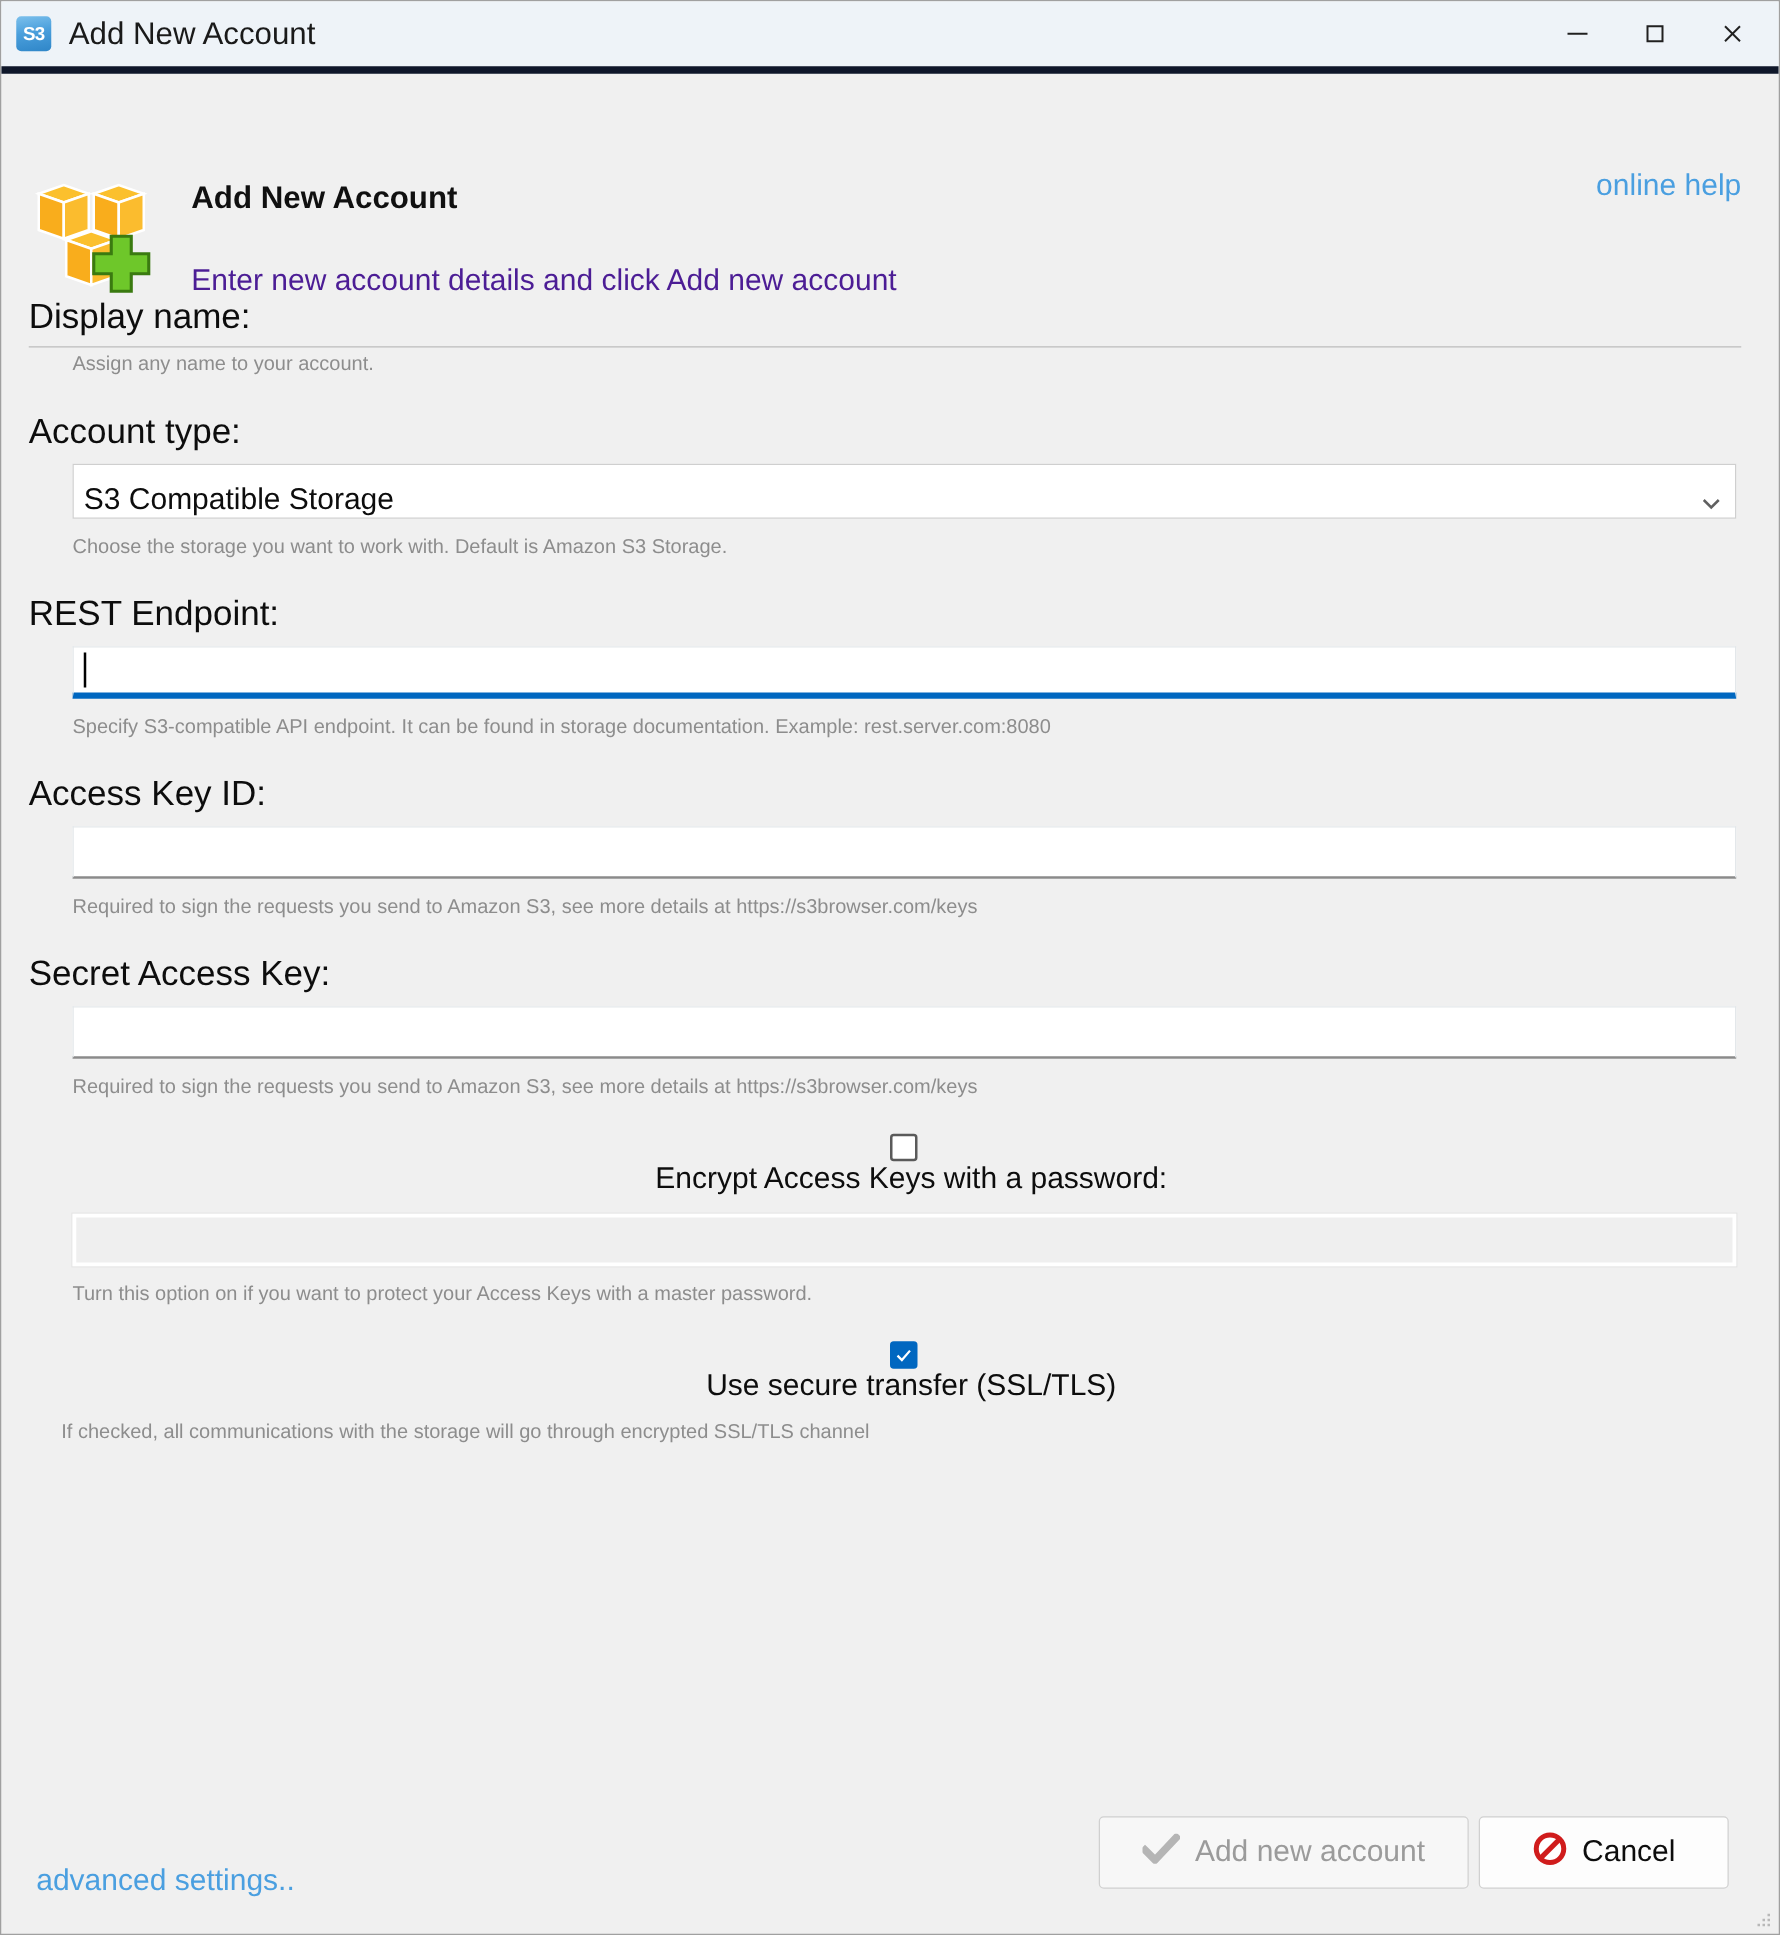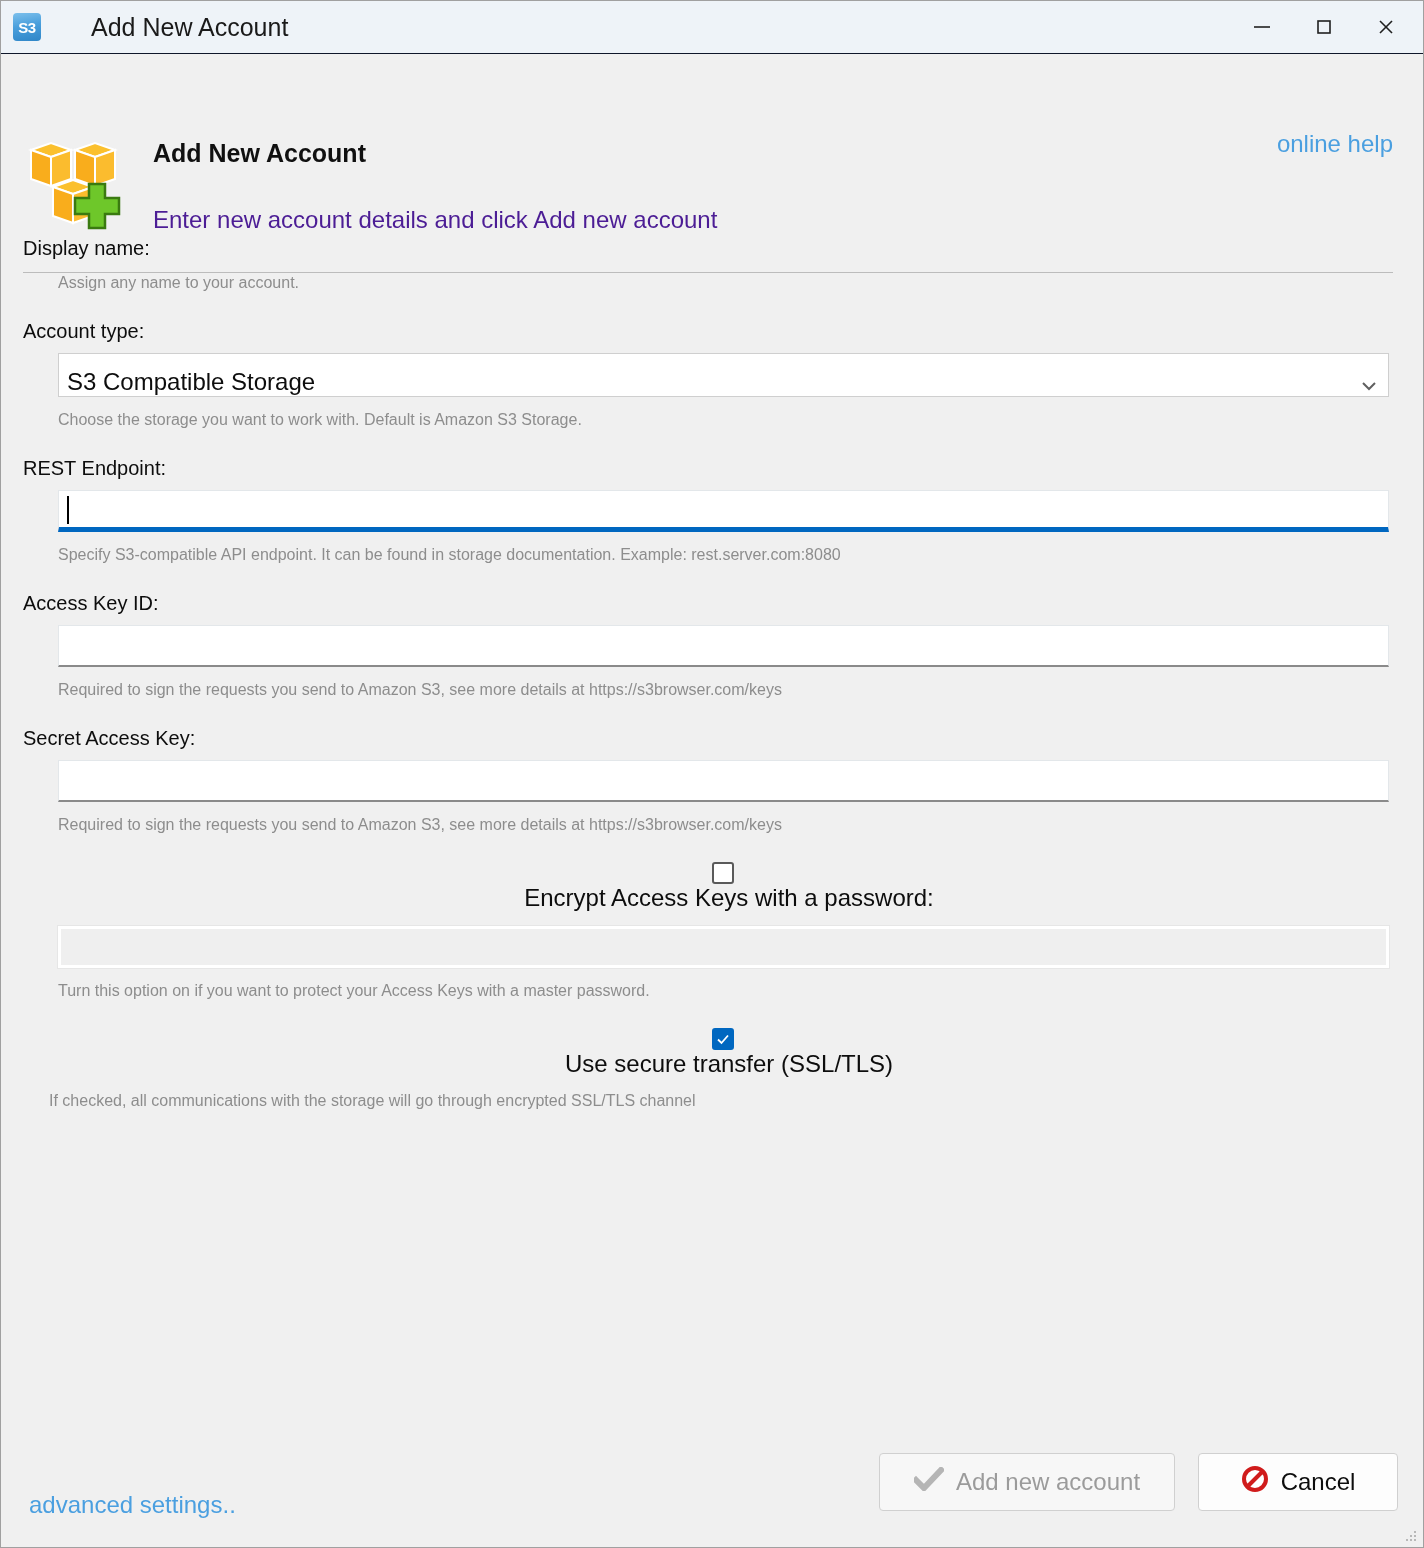--- a/index.html
+++ b/index.html
@@ -18,24 +18,23 @@
     background: #f0f0f0;
     border: 1px solid #a0a0a0;
     overflow: hidden;
   }
 
   
   #titlebar {
     position: relative;
     height: 52px;
     background: #eef3f8;
-    border-bottom: 1px solid #0f172a;
-    display: flex;
-    align-items: center;
-    gap: 36px;
+    border-bottom: 6px solid #0f172a;
+    display: flex;
+    align-items: center;
   }
   #app-icon {
     width: 28px;
     height: 28px;
     margin-left: 12px;
     border-radius: 4px;
     background: linear-gradient(170deg, #7cc0ec 0%, #4a9fdc 45%, #2f86c8 100%);
     color: #ffffff;
     font-size: 15px;
     font-weight: bold;
@@ -113,21 +112,21 @@
 
   
   #form {
     position: absolute;
     left: 0;
     top: 236px;
     right: 0;
   }
   .field-label {
     margin: 0 0 10px 22px;
-    font-size: 20px;
+    font-size: 28px;
     color: #0d0d0d;
   }
   .input-wrap { margin: 0 34px 0 57px; }
   .text-input {
     box-sizing: border-box;
     width: 100%;
     height: 42px;
     background: #ffffff;
     border: 1px solid #e3e7ea;
     border-bottom: 2px solid #8a8a8a;
@@ -238,21 +237,21 @@
     font-size: 24px;
     gap: 12px;
   }
   #btn-add {
     right: 248px;
     width: 296px;
     color: #9b9b9b;
     background: #f7f7f7;
   }
   #btn-cancel {
-    right: 25px;
+    right: 40px;
     width: 200px;
     color: #0d0d0d;
     background: #fdfdfd;
   }
   #grip {
     position: absolute;
     right: 5px;
     bottom: 4px;
     width: 14px;
     height: 14px;

